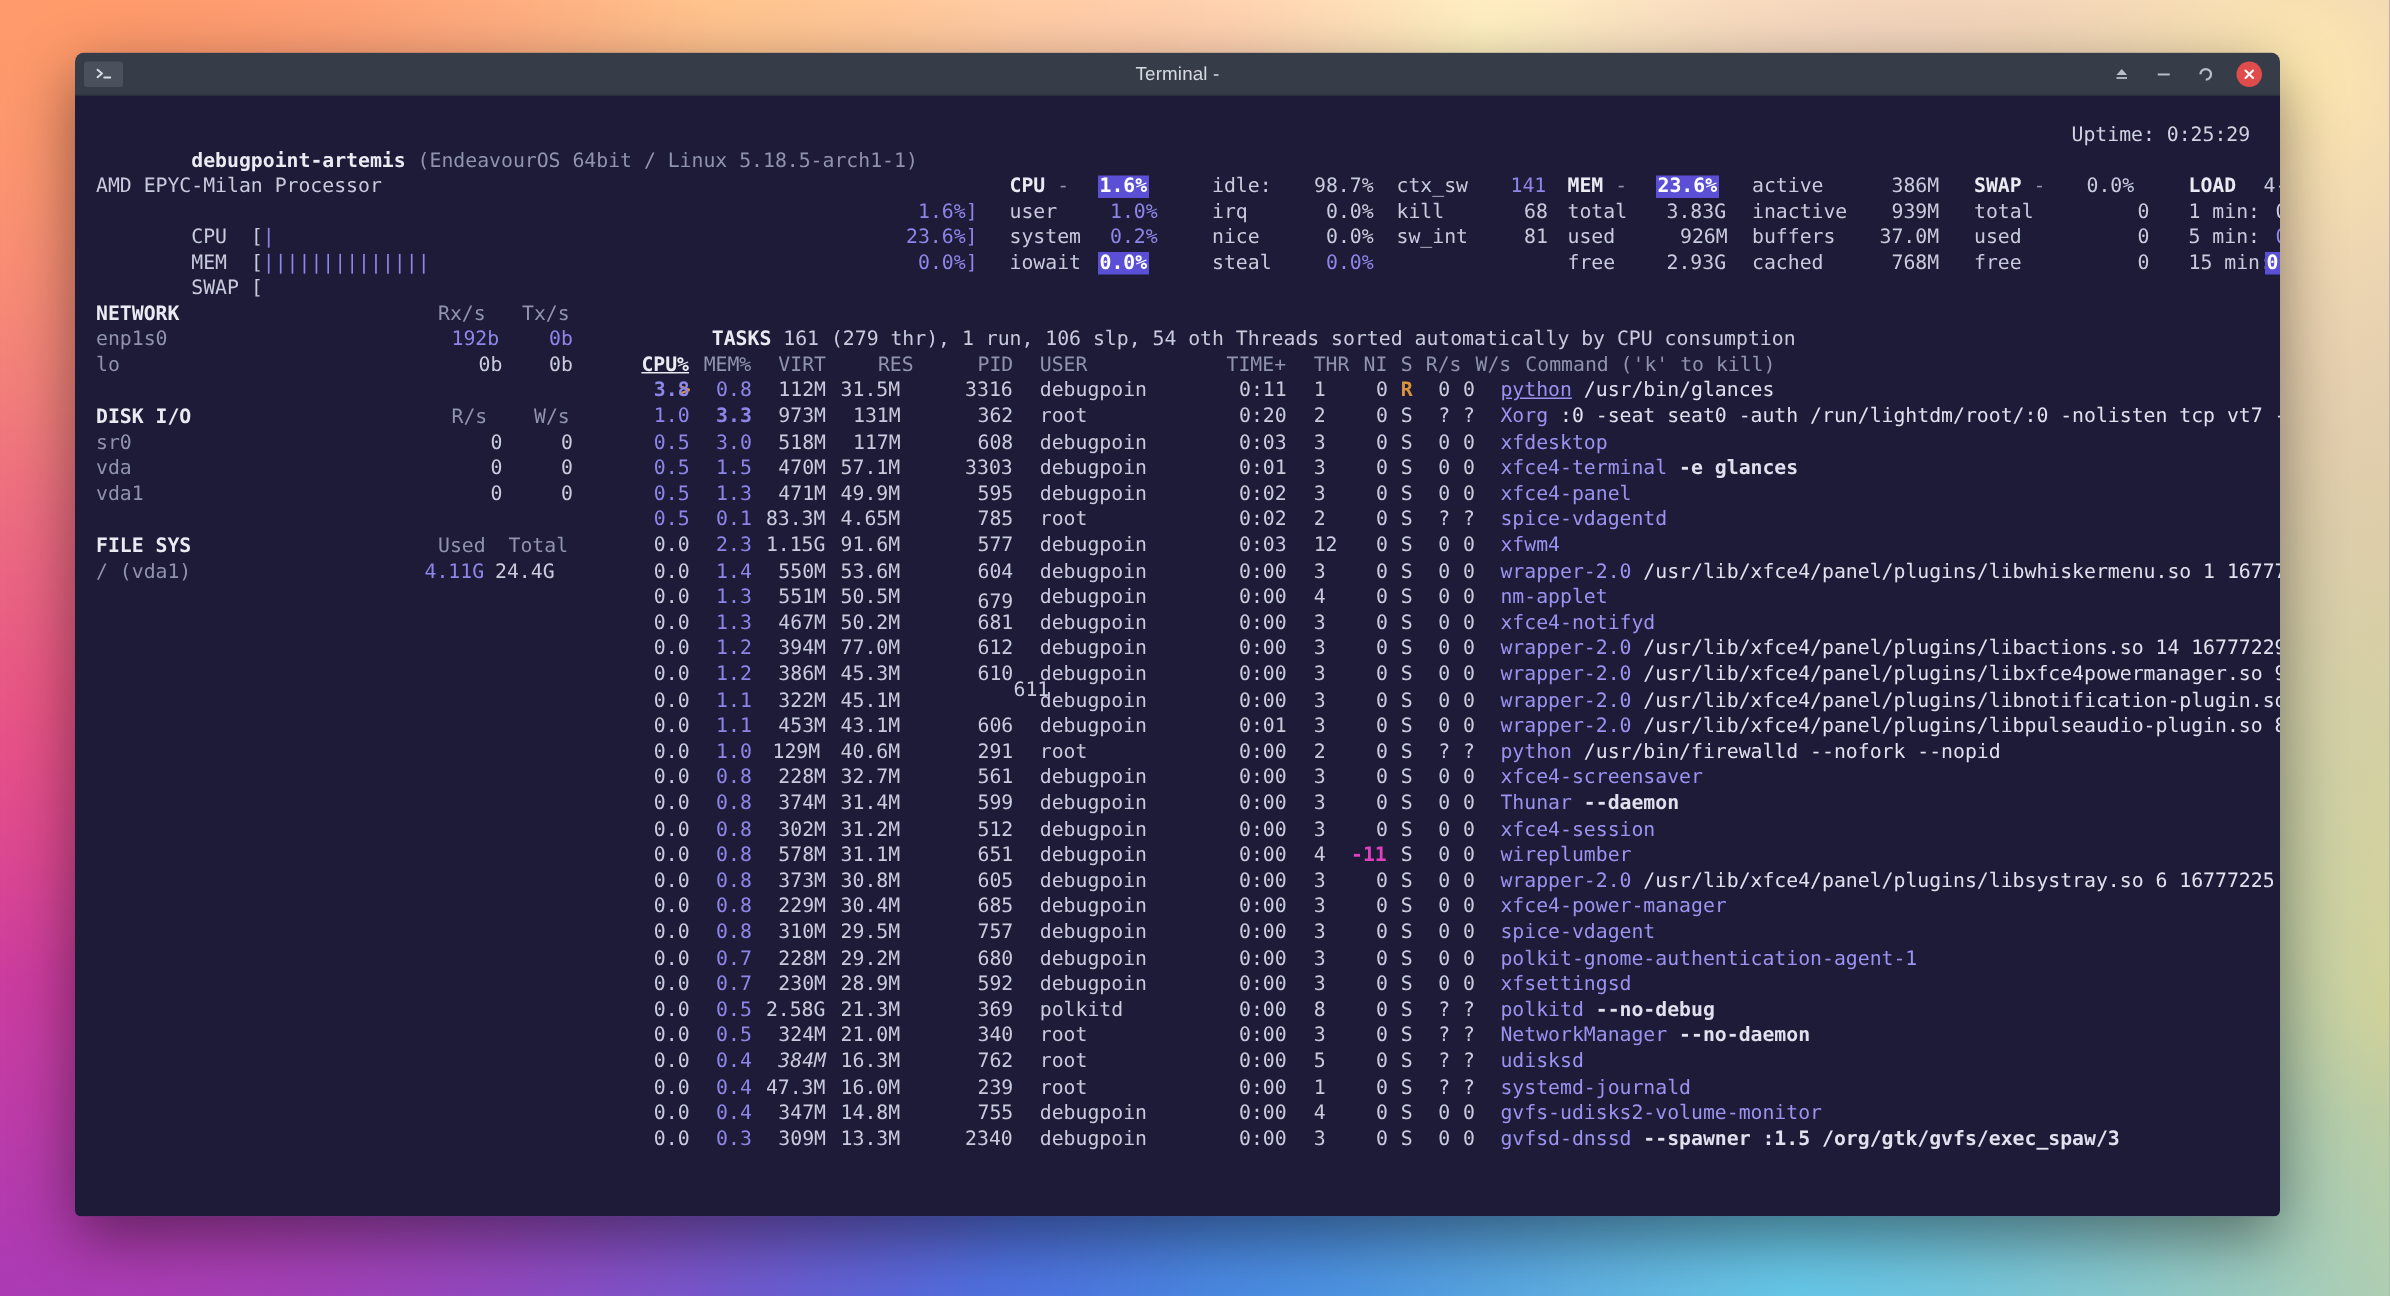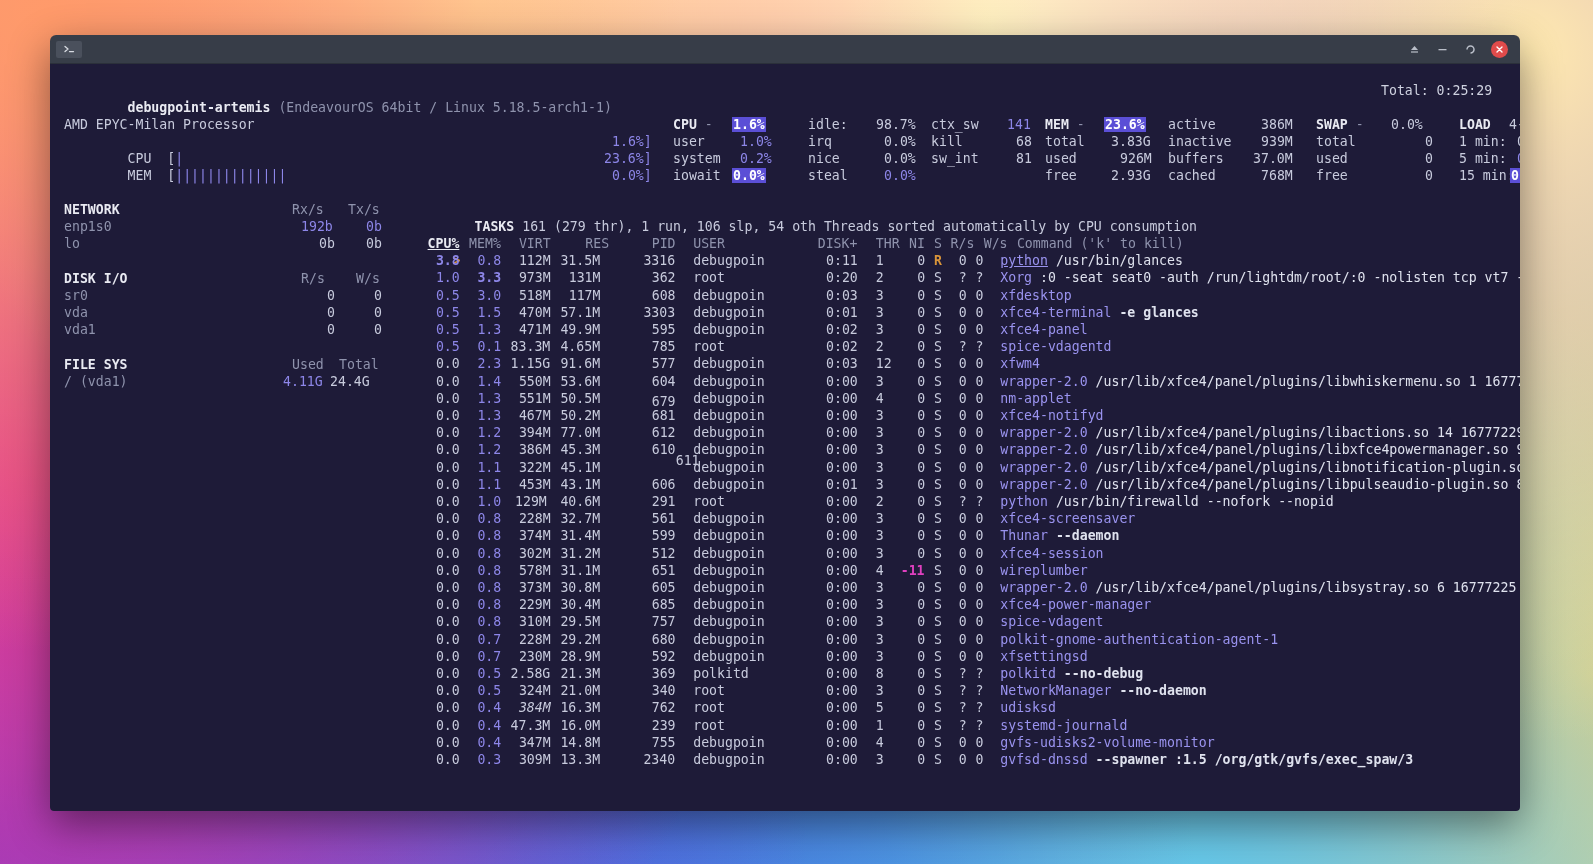--- a/index.html
+++ b/index.html
@@ -79,20 +79,21 @@
 
 <div class="win">
 
   <div class="titlebar">
     <div class="tb-app">
       <svg width="13" height="10" viewBox="0 0 13 10">
           <path d="M2 2.5 L5 5 L2 7.5" stroke="#d8dbe2" stroke-width="1.3" fill="none" stroke-linecap="round" stroke-linejoin="round"></path>
           <path d="M6.5 7.6 H10.5" stroke="#d8dbe2" stroke-width="1.3" stroke-linecap="round"></path>
         </svg>
     </div>
+    <div class="tb-title">Terminal -</div>
     <div class="tb-btns">
       <div class="tb-btn">
         <svg width="11" height="11" viewBox="0 0 11 11">
             <path d="M5.5 2 L9 6 H2 Z" fill="#b9bec8"></path>
             <rect x="2" y="7.4" width="7" height="1.2" fill="#b9bec8"></rect>
           </svg>
       </div>
       <div class="tb-btn">
         <svg width="11" height="11" viewBox="0 0 11 11">
             <rect x="1.5" y="5" width="8" height="1.3" fill="#b9bec8"></rect>
@@ -110,34 +111,37 @@
       </div>
     </div>
   </div>
 
   <div class="term">
     <div class="pad">
 
       <div class="abs" style="left:0;top:8px;">
         <span class="b">debugpoint-artemis</span><span class="dim"> </span><span class="dim">(EndeavourOS 64bit / Linux 5.18.5-arch1-1)</span>
       </div>
-      <div class="abs" style="left:1317px;top:8px;">Total: 0:25:29</div>
+      <div class="abs" style="left:1317px;top:8px;">Uptime: 0:25:29</div>
 
       <div class="abs norm" style="left:0;top:42px;">AMD EPYC-Milan Processor</div>
 
       <div class="abs" style="left:0;top:59px;">
         <span class="norm">CPU</span><span class="norm">  </span><span class="norm">[</span><span class="violet">|</span>
       </div>
       <div class="abs" style="left:548px;top:59px;"><span class="violet">1.6%</span><span class="violet">]</span></div>
 
       <div class="abs" style="left:0;top:76px;">
         <span class="norm">MEM</span><span class="norm">  </span><span class="norm">[</span><span class="violet">||||||||||||||</span>
       </div>
       <div class="abs" style="left:540px;top:76px;"><span class="violet">23.6%</span><span class="violet">]</span></div>
 
+      <div class="abs" style="left:0;top:93px;">
+        <span class="norm">SWAP</span><span class="norm"> </span><span class="norm">[</span>
+      </div>
       <div class="abs" style="left:548px;top:93px;"><span class="violet">0.0%</span><span class="violet">]</span></div>
 
       <div class="abs" style="left:609px;top:42px;"><span class="b">CPU</span><span class="dim"> </span><span class="dim">-</span></div>
       <div class="abs" style="left:668px;top:42px;"><span class="hl">1.6%</span></div>
 
       <div class="abs norm" style="left:609px;top:59px;">user</div>
       <div class="abs violet" style="left:676px;top:59px;">1.0%</div>
       <div class="abs norm" style="left:609px;top:76px;">system</div>
       <div class="abs violet" style="left:676px;top:76px;">0.2%</div>
       <div class="abs norm" style="left:609px;top:93px;">iowait</div>
@@ -684,21 +688,21 @@
             <div class="abs" style="left: 936.3px; top: 677px;"><span class="lav">gvfsd-dnssd</span><span class="white b"> --spawner :1.5 /org/gtk/gvfs/exec_spaw/3</span></div>
           </div>
         </div>
 
     <div class="abs sortcol" style="top: 161px; left: 363.6px;">CPU%</div>
         <div class="abs dim" style="top: 161px; left: 405.1px;">MEM%</div>
         <div class="abs dim" style="top: 161px; left: 454.9px;">VIRT</div>
         <div class="abs dim" style="top: 161px; left: 521.3px;">RES</div>
         <div class="abs dim" style="top: 161px; left: 587.7px;">PID</div>
         <div class="abs dim" style="top: 161px; left: 629.2px;">USER</div>
-        <div class="abs dim" style="top: 161px; left: 753.7px;">DISK+</div>
+        <div class="abs dim" style="top: 161px; left: 753.7px;">TIME+</div>
         <div class="abs dim" style="top: 161px; left: 811.8px;">THR</div>
         <div class="abs dim" style="top: 161px; left: 845px;">NI</div>
         <div class="abs dim" style="top: 161px; left: 869.9px;">S</div>
         <div class="abs dim" style="top: 161px; left: 886.5px;">R/s</div>
         <div class="abs dim" style="top: 161px; left: 919.7px;">W/s</div>
         <div class="abs dim" style="top: 161px; left: 952.9px;">Command ('k' to kill)</div>
       </div>
   </div>
 </div>
 

